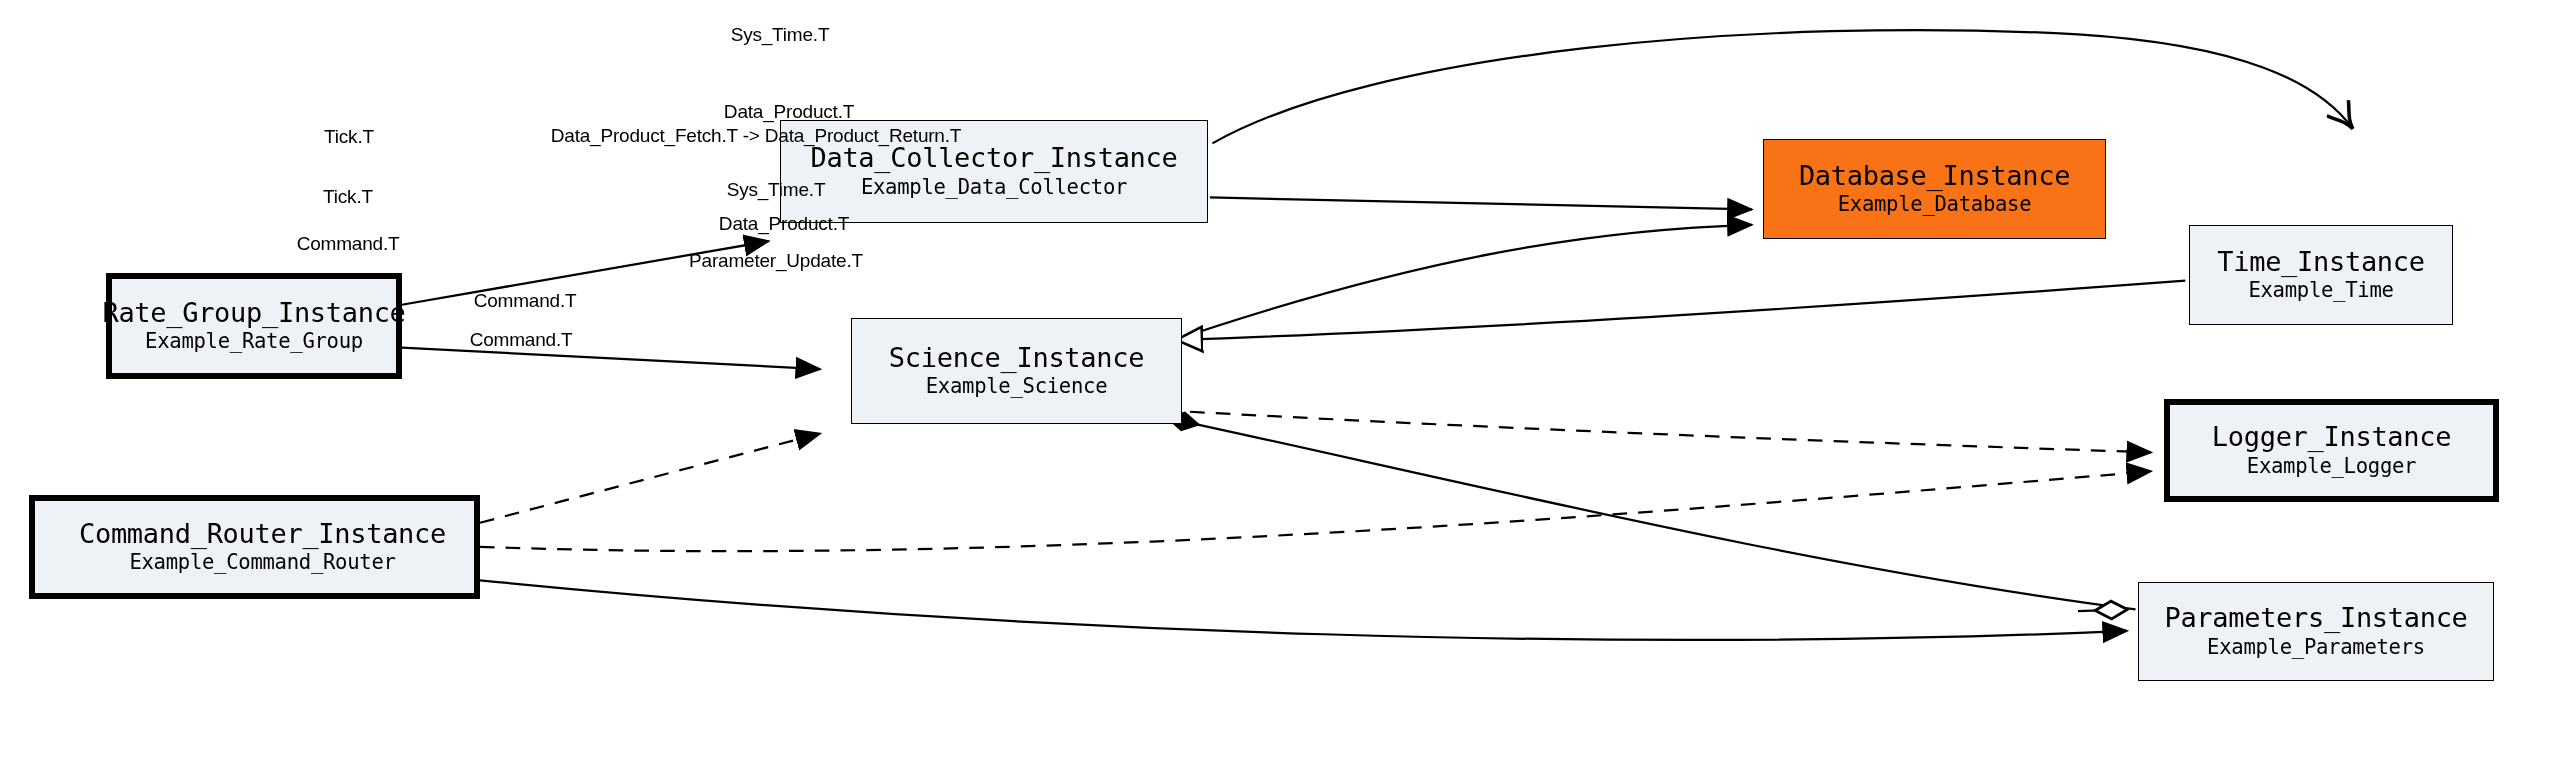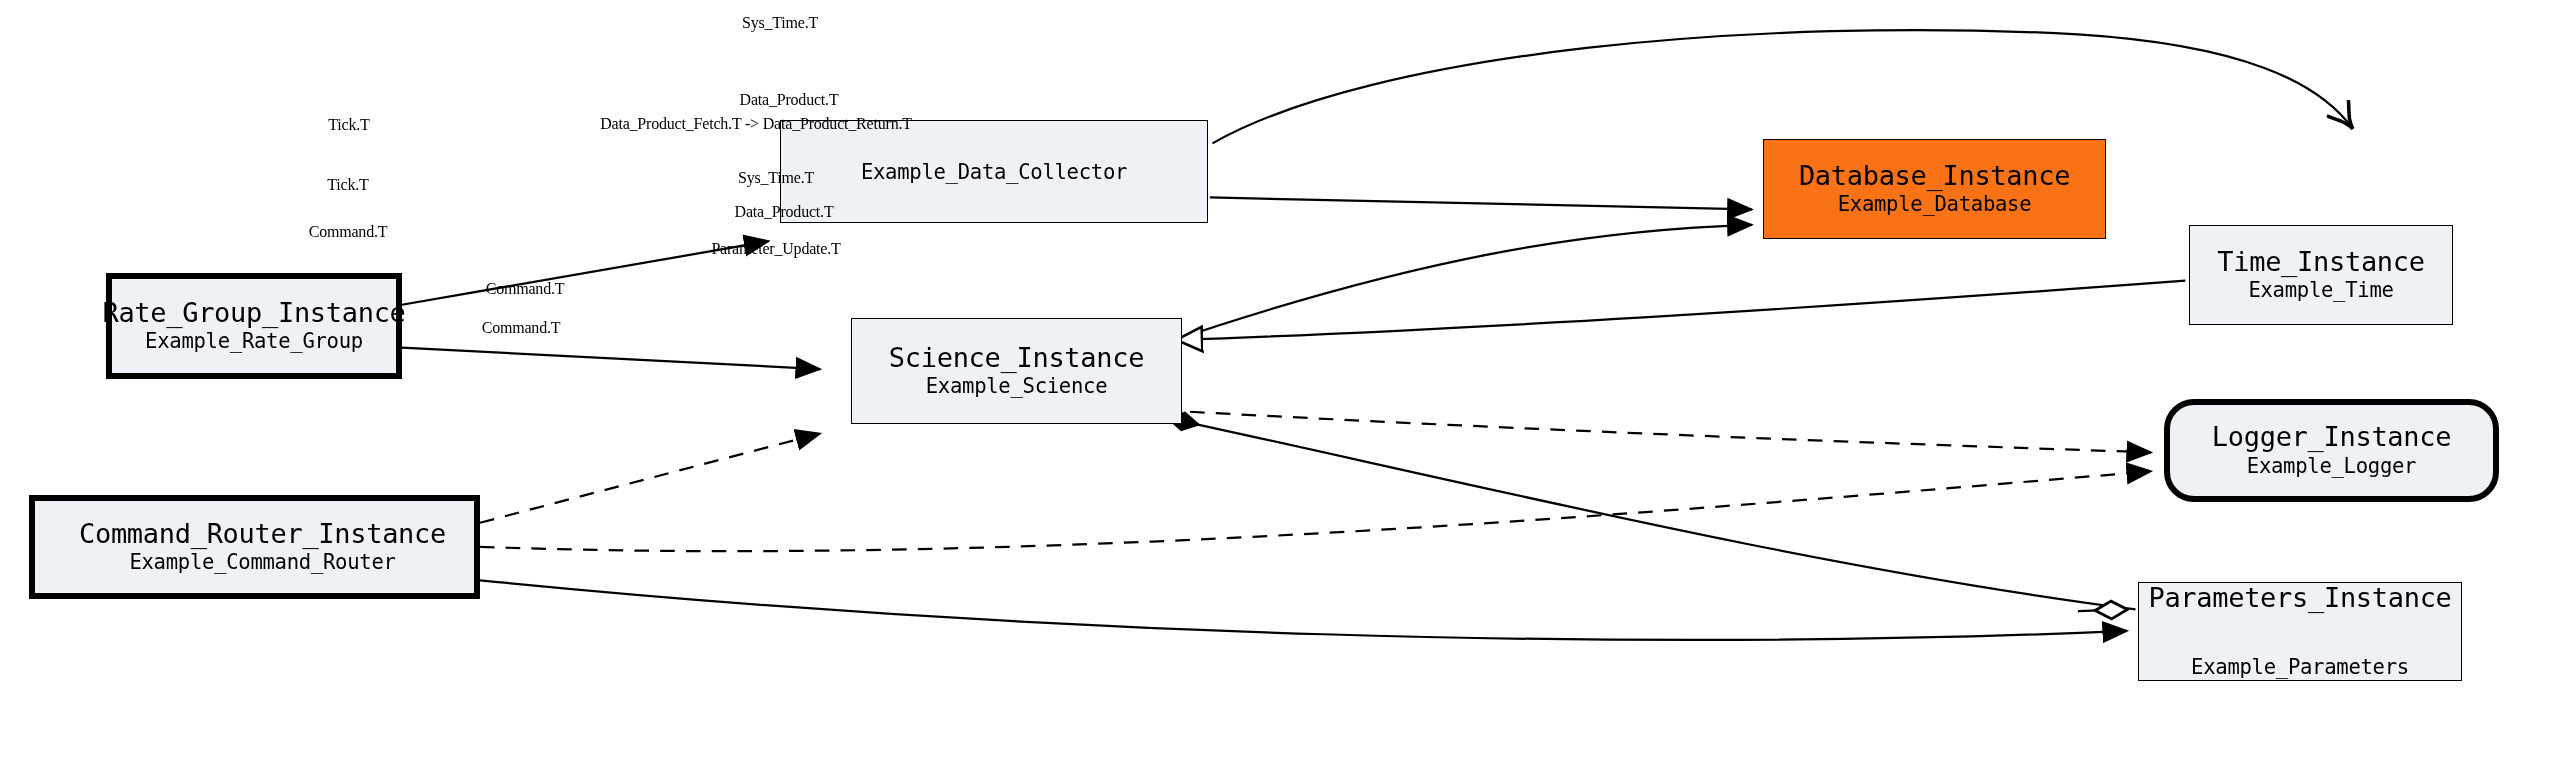--- a/index.html
+++ b/index.html
@@ -49,28 +49,29 @@
     font-family: "DejaVu Sans Mono", "Liberation Mono", monospace;
     font-size: 20.6px;
     color: #000000;
     line-height: 1.15;
     white-space: nowrap;
     margin-top: 3.4px;
     letter-spacing: -0.3px;
   }
   .edge-label {
     position: absolute;
-    font-family: Liberation Serif, serif;
-    font-size: 16px;
+    font-family: Liberation Sans, sans-serif;
+    font-size: 19px;
     color: #000000;
     white-space: nowrap;
     transform: translate(-50%, -50%);
     z-index: 6;
     background: transparent;
     letter-spacing: -0.2px;
+    margin-top: 12px;
   }
 </style>
 </head>
 <body>
 
 <div id="canvas">
 
   <svg id="edges" viewBox="0 0 3000 904" preserveAspectRatio="none">
     <defs>
       <marker id="m-normal" viewBox="0 0 12 12" refX="11" refY="6" markerWidth="12" markerHeight="12" orient="auto-start-reverse">
@@ -104,43 +105,44 @@
         <path d="M 2420 712 L 2477 710" fill="none" stroke="#000000" stroke-width="2.6" marker-end="url(#m-odiamond)"></path>
       </g>
   </svg>
 
   <div id="node-layer">
       <div class="node thick" style="left: 106px; top: 273px; width: 296px; height: 106px; background: rgb(238, 242, 247); border-color: rgb(0, 0, 0);">
         <div class="node-title">Rate_Group_Instance</div>
         <div class="node-sub">Example_Rate_Group</div>
       </div>
       <div class="node" style="left: 780px; top: 120px; width: 428px; height: 103px; background: rgb(238, 242, 247); border-color: rgb(0, 0, 0);">
+        <div class="node-title">Data_Collector_Instance</div>
         <div class="node-sub">Example_Data_Collector</div>
       </div>
       <div class="node" style="left: 1763px; top: 139px; width: 343px; height: 100px; background: #f97316; border-color: rgb(0, 0, 0);">
         <div class="node-title">Database_Instance</div>
         <div class="node-sub">Example_Database</div>
       </div>
       <div class="node" style="left: 2189px; top: 225px; width: 264px; height: 100px; background: rgb(238, 242, 247); border-color: rgb(0, 0, 0);">
         <div class="node-title">Time_Instance</div>
         <div class="node-sub">Example_Time</div>
       </div>
       <div class="node" style="left: 831px; top: 318px; width: 331px; height: 106px; background: rgb(238, 242, 247); border-color: rgb(0, 0, 0); margin-left: 20px;">
         <div class="node-title">Science_Instance</div>
         <div class="node-sub">Example_Science</div>
       </div>
-      <div class="node thick" style="left: 2164px; top: 399px; width: 335px; height: 103px; background: rgb(238, 242, 247); border-color: rgb(0, 0, 0); border-radius: 30px;">
+      <div class="node thick" style="left: 2164px; top: 399px; width: 335px; height: 103px; background: rgb(238, 242, 247); border-color: rgb(0, 0, 0);">
         <div class="node-title">Logger_Instance</div>
         <div class="node-sub">Example_Logger</div>
       </div>
       <div class="node thick" style="left: 29px; top: 495px; width: 451px; height: 104px; background: rgb(238, 242, 247); border-color: rgb(0, 0, 0); padding-left: 16px;">
         <div class="node-title">Command_Router_Instance</div>
         <div class="node-sub">Example_Command_Router</div>
       </div>
-      <div class="node" style="left: 2138px; top: 582px; width: 324px; height: 99px; background: rgb(238, 242, 247); border-color: rgb(0, 0, 0); justify-content: space-between;">
+      <div class="node" style="left: 2138px; top: 582px; width: 356px; height: 99px; background: rgb(238, 242, 247); border-color: rgb(0, 0, 0);">
         <div class="node-title">Parameters_Instance</div>
         <div class="node-sub">Example_Parameters</div>
       </div>
     </div>
   <div id="label-layer">
       <div class="edge-label" style="left: 780px; top: 23px;">Sys_Time.T</div>
       <div class="edge-label" style="left: 349px; top: 125px;">Tick.T</div>
       <div class="edge-label" style="left: 789px; top: 100px;">Data_Product.T</div>
       <div class="edge-label" style="left: 756px; top: 124px;">Data_Product_Fetch.T -&gt; Data_Product_Return.T</div>
       <div class="edge-label" style="left: 348px; top: 185px;">Tick.T</div>

